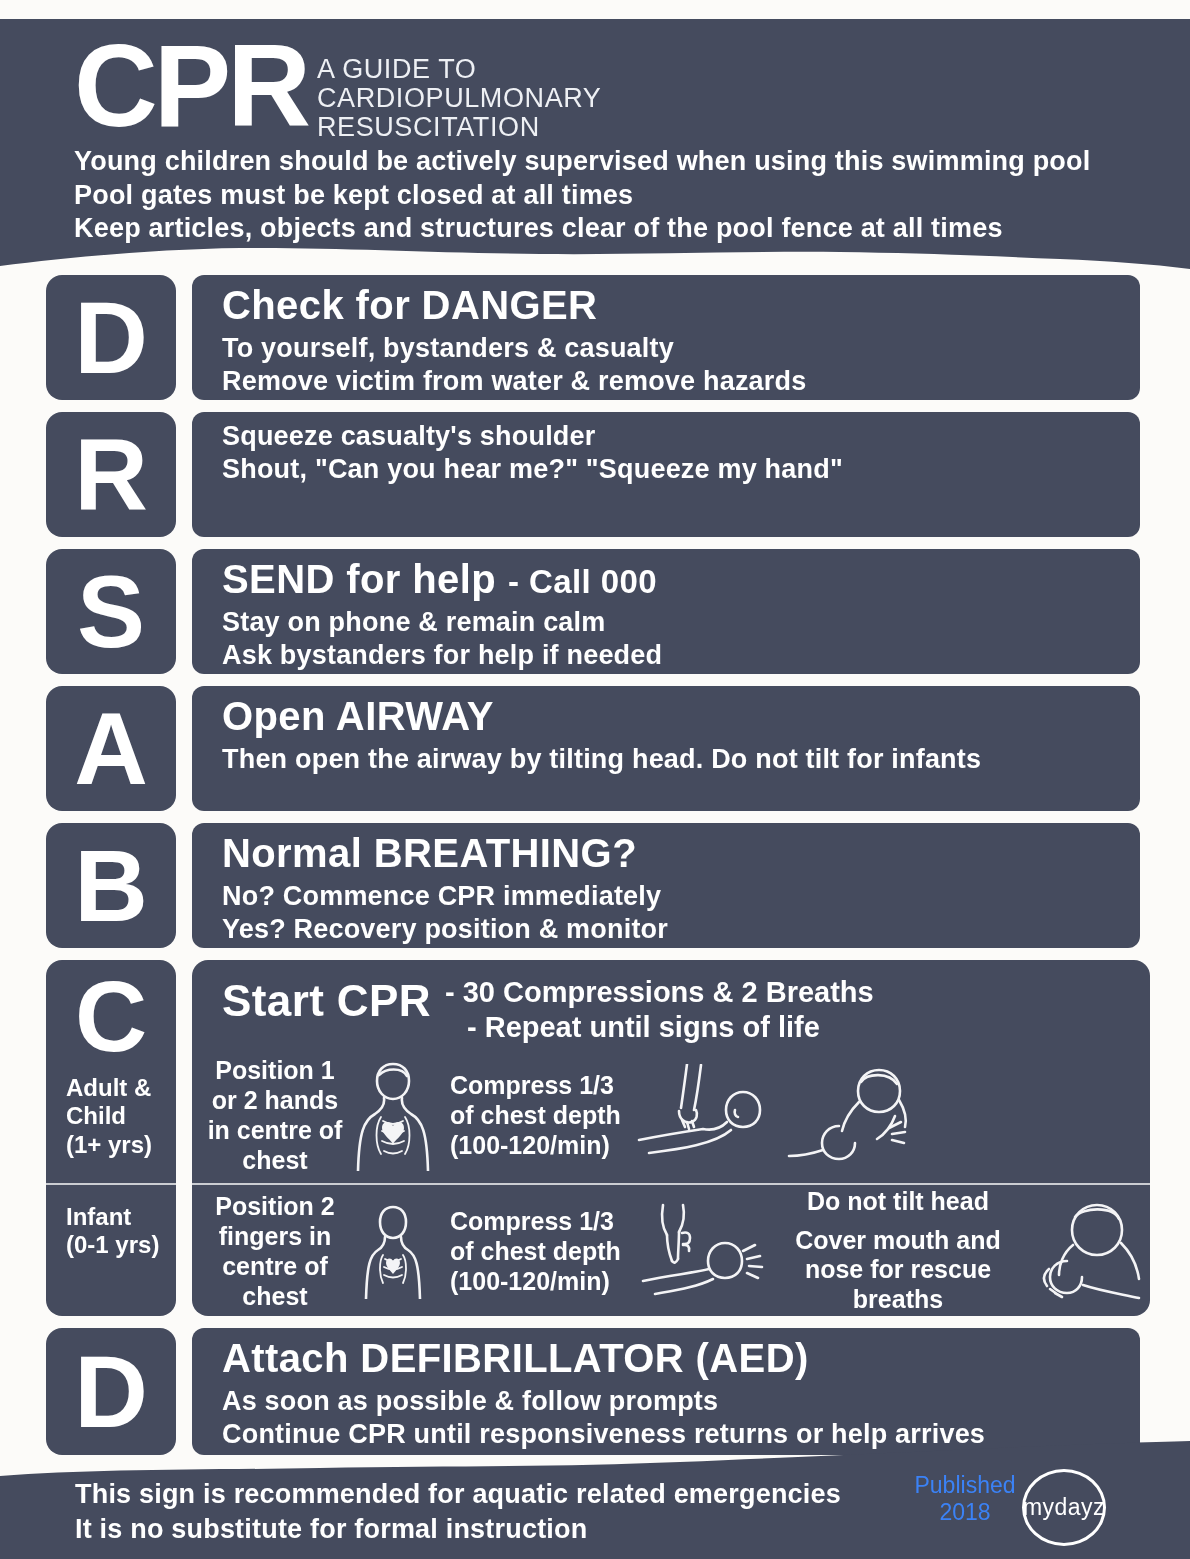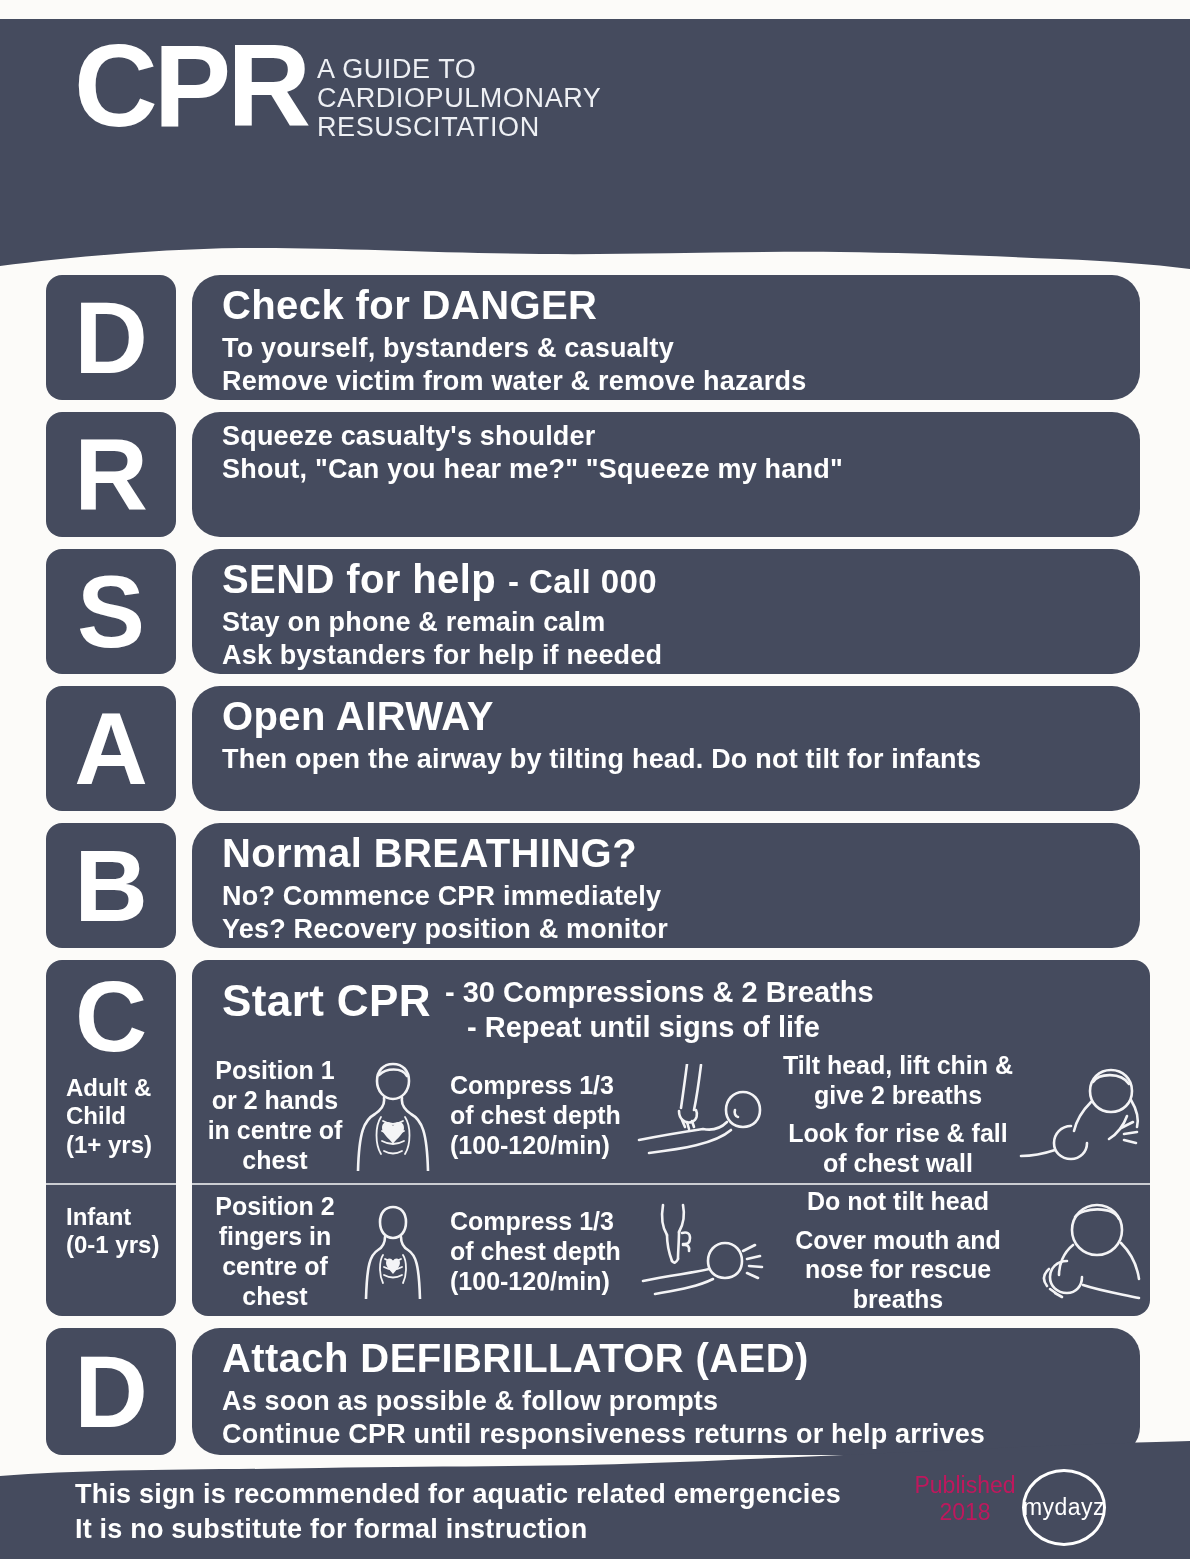--- a/index.html
+++ b/index.html
@@ -16,21 +16,21 @@
   .cpr-sub { margin-left:10px; margin-top:24px; font-size:27px; font-weight:300;
              line-height:1.08; letter-spacing:0.6px; color:#eef0f4; text-transform:uppercase; }
   .notices { margin-top:3px; font-size:27px; font-weight:700; line-height:1.23; letter-spacing:0.2px; }
   .wave { display:block; width:100%; }
   
   .steps { padding-top:0; }
   .row { display:flex; margin:0 50px 12px 46px; height:125px; }
   .letter-box { flex:none; width:130px; margin-right:16px; background:#454b5e; border-radius:16px;
                 display:flex; align-items:center; justify-content:center;
                 font-size:102px; font-weight:800; line-height:1; }
-  .content-box { flex:1; background:#454b5e; border-radius:28px; padding:8px 10px 0 30px; }
+  .content-box { flex:1; background:#454b5e; border-radius:12px; padding:8px 10px 0 30px; }
   .row-title { font-size:40px; font-weight:700; letter-spacing:0.4px; line-height:1.1; margin-bottom:5px; }
   .title-suffix { font-size:33px; margin-left:12px; }
   .row-line { font-size:27px; font-weight:600; line-height:1.24; letter-spacing:0.2px; }
   
   .row-cpr { height:356px; }
   .cpr-letter-box { flex:none; width:130px; margin-right:16px; background:#454b5e; border-radius:16px;
                     display:flex; flex-direction:column; }
   .c-top { height:223px; }
   .letter-c { text-align:center; font-size:100px; font-weight:800; line-height:1.04; margin-top:4px; }
   .age-label { padding-left:20px; font-size:24px; font-weight:700; line-height:1.18; }
@@ -51,39 +51,44 @@
   .breaths-secondary { margin-top:9px; }
   .art { flex:none; margin:0 5px; }
   .art svg { display:block; stroke:#f4f4f6; stroke-width:2.6; fill:none;
              stroke-linecap:round; stroke-linejoin:round; }
   .art .fill { fill:#f4f4f6; stroke:none; }
   
   .footer-wrap { position:absolute; left:0; bottom:0; width:100%; height:120px; }
   .ftr-solid { position:absolute; left:0; bottom:0; width:100%; height:80px; background:#454b5e; }
   .ftr-lines { position:absolute; left:75px; bottom:12px; font-size:27px; font-weight:700; line-height:1.3; letter-spacing:0.2px; }
   .published { position:absolute; left:905px; bottom:32px; width:120px; text-align:center;
-               font-size:23px; font-weight:400; line-height:1.2; color:#be185d; }
+               font-size:23px; font-weight:400; line-height:1.2; color:#3b82f6; }
   .logo-circle { position:absolute; right:84px; bottom:13px; width:84px; height:77px;
                  border:3px solid #fff; border-radius:50%;
                  display:flex; align-items:center; justify-content:center;
                  font-size:23px; font-weight:400; letter-spacing:0.5px; }
 </style>
 </head>
 <body>
 
 <div class="page">
 
   <header class="hdr">
     <div class="hdr-top">
       <div class="cpr-title">CPR</div>
       <div class="cpr-sub">
         <div>A GUIDE TO</div>
         <div>CARDIOPULMONARY</div>
         <div>RESUSCITATION</div>
       </div>
+    </div>
+    <div class="notices">
+      <div>Young children should be actively supervised when using this swimming pool</div>
+      <div>Pool gates must be kept closed at all times</div>
+      <div>Keep articles, objects and structures clear of the pool fence at all times</div>
     </div>
   </header>
 
   <svg class="wave" height="32" viewBox="0 0 1190 32" preserveAspectRatio="none">
     <path fill="#454b5e" d="M0,0 H1190 V26 C1150,21 1110,18 1060,16 C990,13 920,10 840,9
       C740,8 640,12 540,11 C440,10 330,4 240,5 C160,6 70,14 0,23 Z"></path>
   </svg>
 
   <main class="steps">
 
@@ -179,24 +184,20 @@
               <path d="M50,0 C48,16 46,30 44,44"></path>
               <path d="M64,1 C62,17 60,32 57,46"></path>
               <path d="M42,47 C42,55 48,60 55,58 C60,56 61,50 59,46"></path>
               <path d="M45,56 l3,7 M50,58 l2,7 M55,57 l2,6"></path>
               <path d="M106,28 C96,28 89,36 89,46 C89,56 96,63 106,63 C116,63 123,56 123,46 C123,36 116,28 106,28"></path>
               <path d="M98,46 a4,5 0 0 0 3,7"></path>
               <path d="M90,58 C84,64 76,67 66,65 C46,68 22,72 2,76"></path>
               <path d="M94,66 C78,80 44,85 12,89"></path>
             </svg>
           </div>
-          <div class="breaths">
-            <div>Tilt head, lift chin &amp; give 2 breaths</div>
-            <div class="breaths-secondary">Look for rise &amp; fall of chest wall</div>
-          </div>
           <div class="art">
             <svg width="126" height="102" viewBox="0 0 126 102">
               <path d="M92,6 C80,6 71,15 71,27 C71,39 80,48 92,48 C104,48 113,39 113,27 C113,15 104,6 92,6"></path>
               <path d="M74,18 C80,9 102,8 110,20"></path>
               <path d="M72,38 C62,48 57,58 55,67"></path>
               <path d="M112,36 C118,46 120,55 118,63"></path>
               <path d="M108,52 C104,63 98,70 90,75"></path>
               <path d="M52,62 C42,62 35,70 35,79 C35,88 42,95 52,95 C61,95 68,88 68,79"></path>
               <path d="M36,86 C24,90 12,92 2,92"></path>
               <path d="M102,64 l12,-6 M105,70 l13,-2 M105,76 l12,3"></path>

